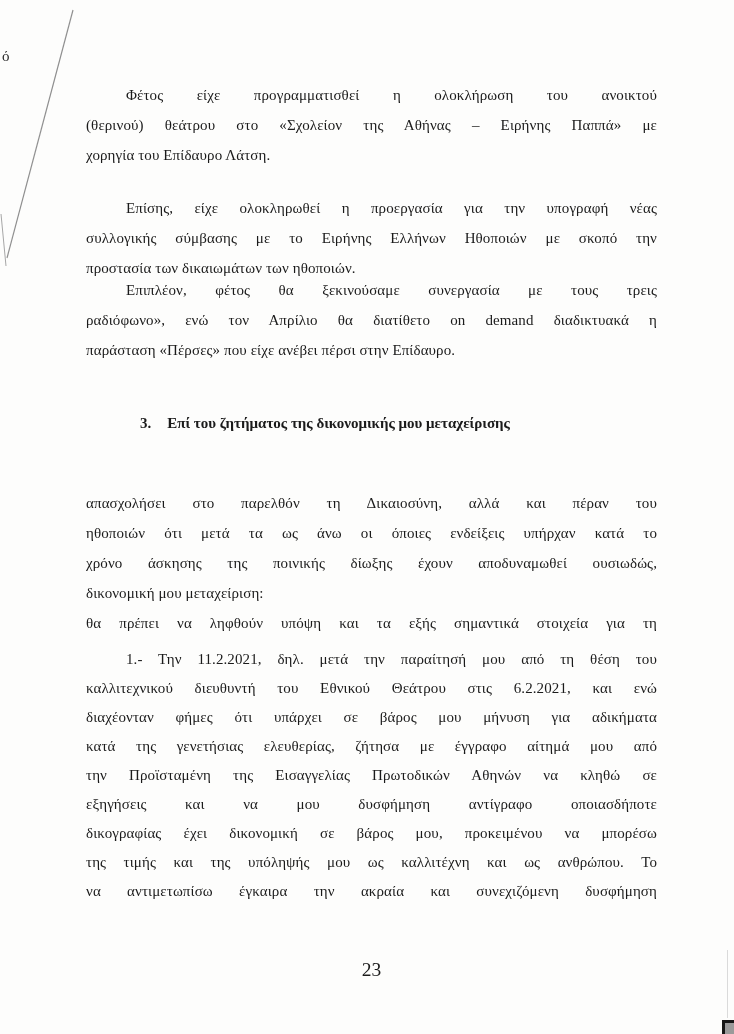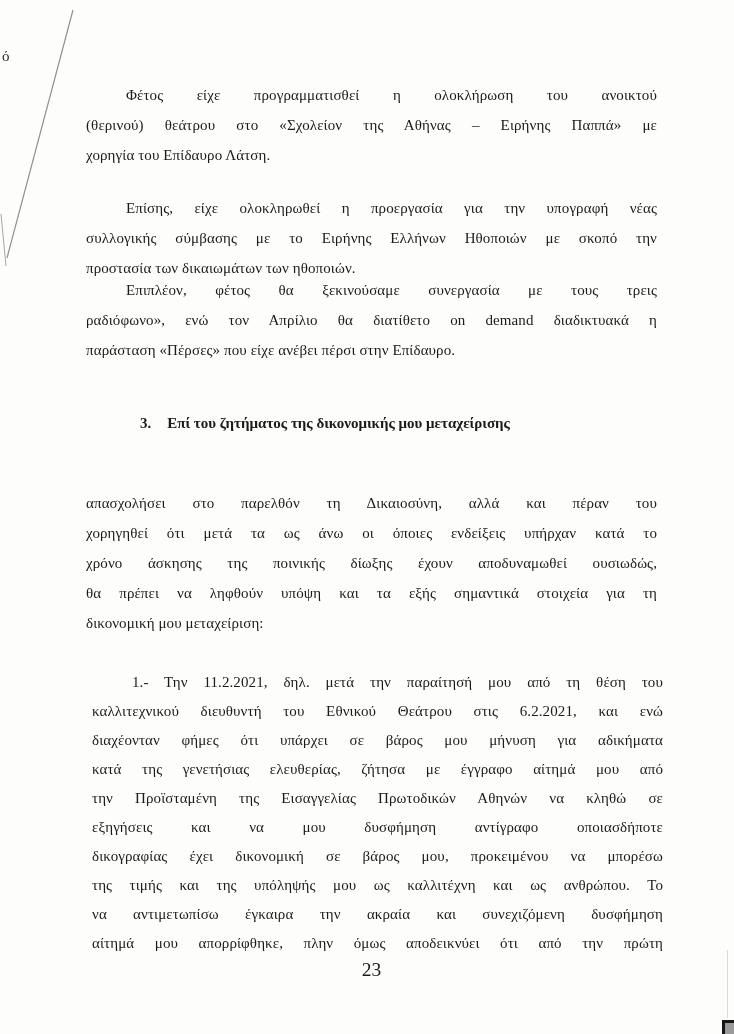--- a/index.html
+++ b/index.html
@@ -17,21 +17,21 @@
     position: absolute;
     left: 86px;
     width: 571px;
     font-size: 15px;
   }
   .b0 { top: 80px; }
   .b1 { top: 193px; }
   .b2 { top: 275px; }
   .b3 { top: 408px; }
   .b4 { top: 488px; }
-  .b5 { top: 668px; margin-left: 6px; }
+  .b5 { top: 645px; }
   .line {
     height: 30px;
     line-height: 30px;
     text-align: justify;
     text-align-last: justify;
     white-space: nowrap;
     letter-spacing: 0.1px;
   }
   .b5 .line { height: 29px; line-height: 29px; }
   .line.first { text-indent: 40px; }
@@ -105,36 +105,35 @@
         <div class="line last">προστασία των δικαιωμάτων των ηθοποιών.</div>
       </div>
       <div class="block b2">
         <div class="line first">Επιπλέον, φέτος θα ξεκινούσαμε συνεργασία με τους τρεις</div>
         <div class="line">ραδιόφωνο», ενώ τον Απρίλιο θα διατίθετο on demand διαδικτυακά η</div>
         <div class="line last">παράσταση «Πέρσες» που είχε ανέβει πέρσι στην Επίδαυρο.</div>
       </div>
       <div class="block b3 heading"><span class="h-num">3.</span><span>Επί του ζητήματος της δικονομικής μου μεταχείρισης</span></div>
       <div class="block b4">
         <div class="line">απασχολήσει στο παρελθόν τη Δικαιοσύνη, αλλά και πέραν του</div>
-        <div class="line">χορηγηθεί ότι μετά τα ως άνω οι όποιες ενδείξεις υπήρχαν κατά το</div>
+        <div class="line">ηθοποιών ότι μετά τα ως άνω οι όποιες ενδείξεις υπήρχαν κατά το</div>
         <div class="line">χρόνο άσκησης της ποινικής δίωξης έχουν αποδυναμωθεί ουσιωδώς,</div>
+        <div class="line last">δικονομική μου μεταχείριση:</div>
         <div class="line">θα πρέπει να ληφθούν υπόψη και τα εξής σημαντικά στοιχεία για τη</div>
-        <div class="line last">δικονομική μου μεταχείριση:</div>
       </div>
       <div class="block b5">
         <div class="line first">1.- Την 11.2.2021, δηλ. μετά την παραίτησή μου από τη θέση του</div>
         <div class="line">καλλιτεχνικού διευθυντή του Εθνικού Θεάτρου στις 6.2.2021, και ενώ</div>
         <div class="line">διαχέονταν φήμες ότι υπάρχει σε βάρος μου μήνυση για αδικήματα</div>
         <div class="line">κατά της γενετήσιας ελευθερίας, ζήτησα με έγγραφο αίτημά μου από</div>
         <div class="line">την Προϊσταμένη της Εισαγγελίας Πρωτοδικών Αθηνών να κληθώ σε</div>
         <div class="line">εξηγήσεις και να μου δυσφήμηση αντίγραφο οποιασδήποτε</div>
         <div class="line">δικογραφίας έχει δικονομική σε βάρος μου, προκειμένου να μπορέσω</div>
         <div class="line">της τιμής και της υπόληψής μου ως καλλιτέχνη και ως ανθρώπου. Το</div>
         <div class="line">να αντιμετωπίσω έγκαιρα την ακραία και συνεχιζόμενη δυσφήμηση</div>
-        <div class="line">αίτημά μου απορρίφθηκε, πλην όμως αποδεικνύει ότι από την πρώτη</div>
       </div>
     </div>
 
   <div class="page-number">23</div>
 
   <div class="right-edge-line"></div>
   <div class="corner-mark"></div>
 
 </div>
 

